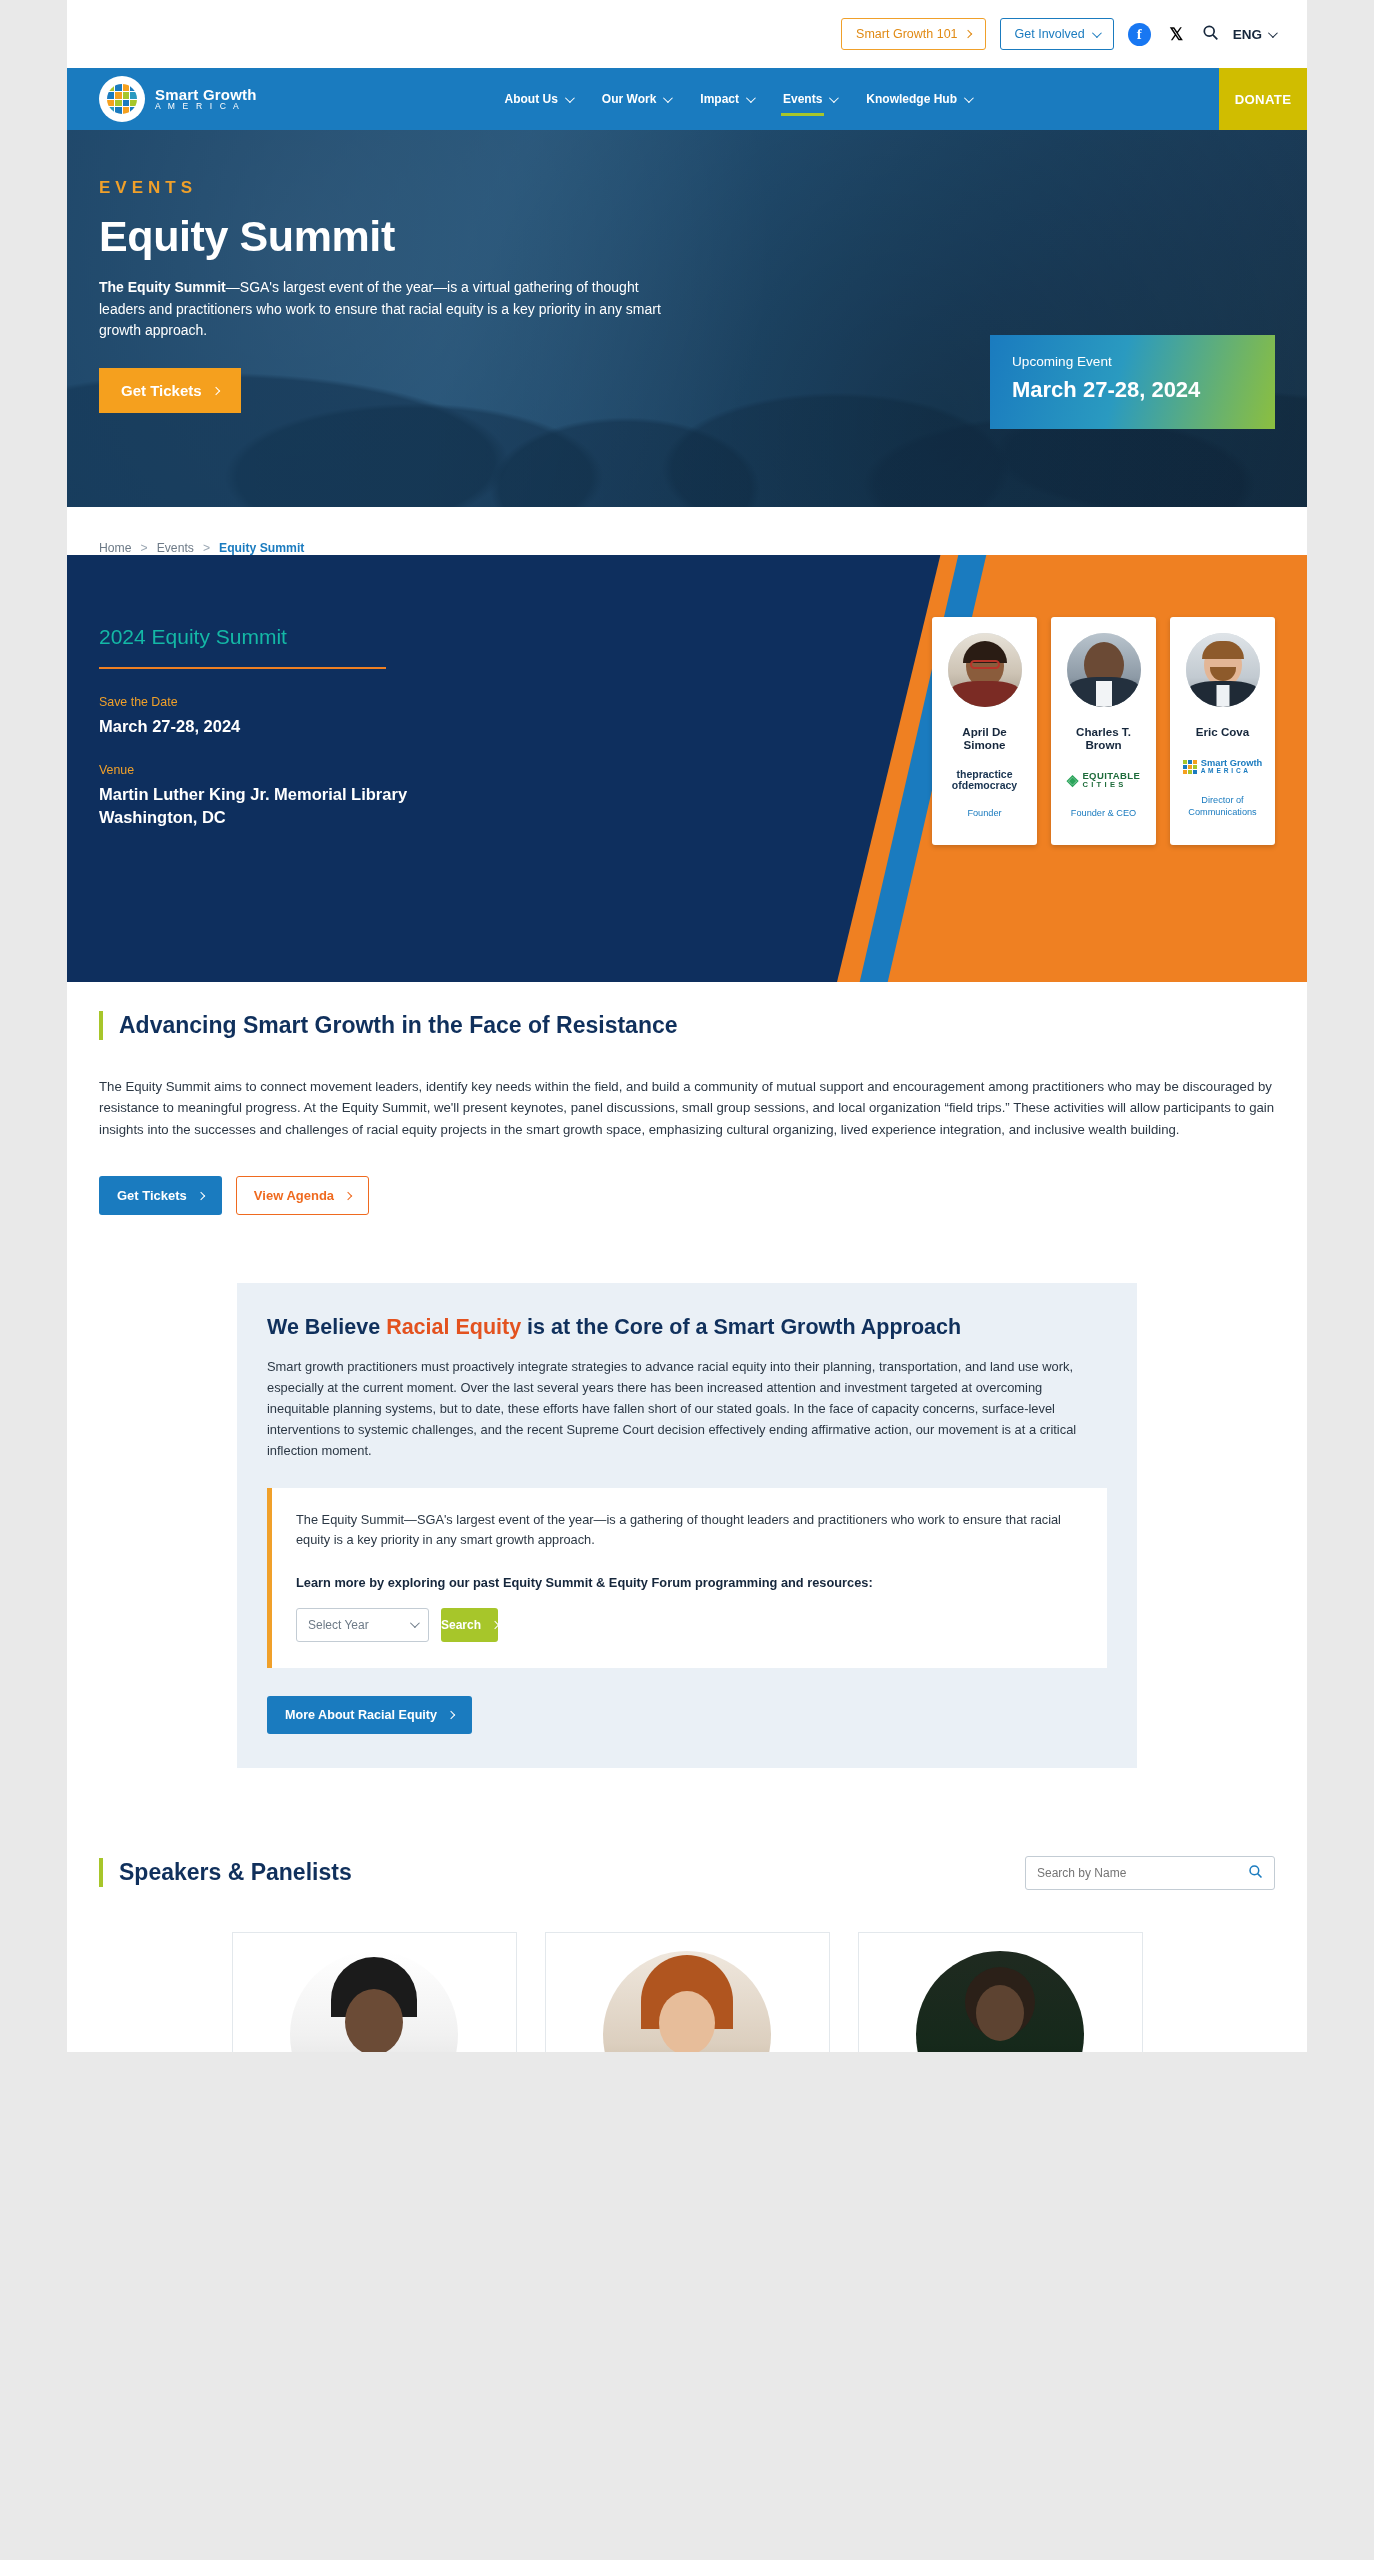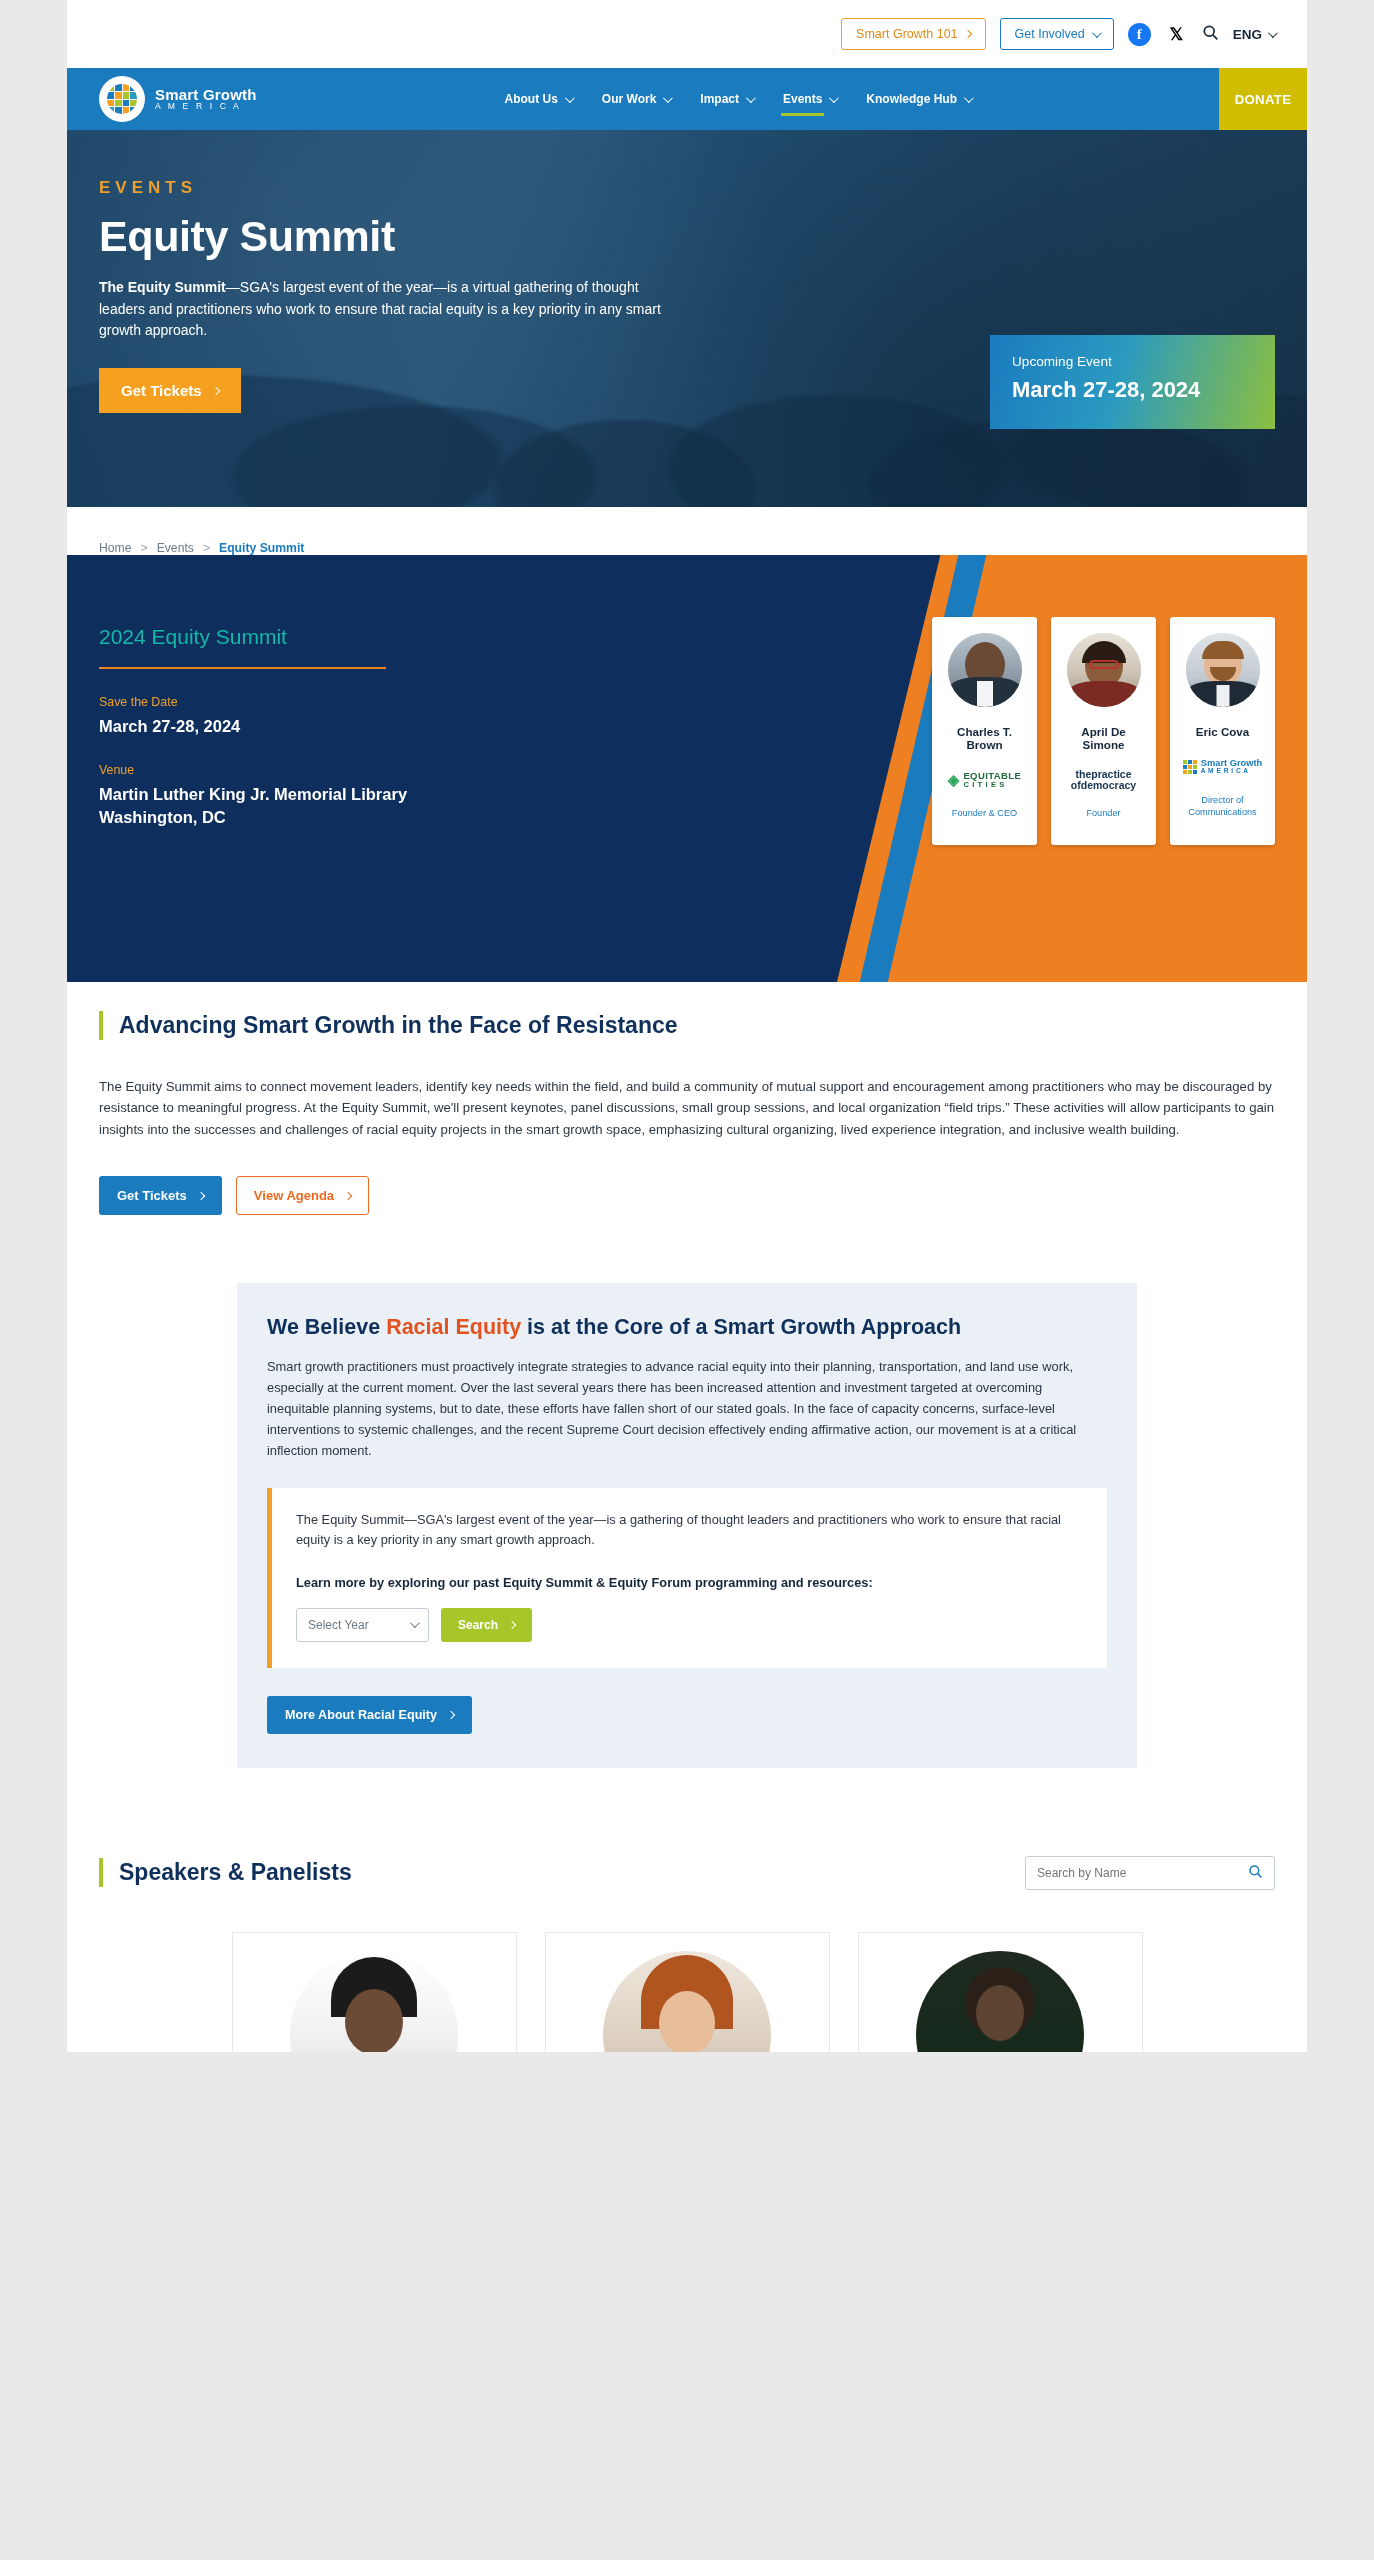--- a/index.html
+++ b/index.html
@@ -369,21 +369,21 @@
     width: 133px; height: 34px;
     border: 1px solid #c3ccd4;
     background: #fff;
     border-radius: 3px;
     display: flex; align-items: center; justify-content: space-between;
     padding: 0 11px;
     font-size: 12px; color: #6d7a87;
     cursor: pointer;
   }
   .btn-green {
-    background: #a7c62a; color: #fff; font-size: 12px; padding: 10px 17px; border-radius: 3px;
+    background: #a7c62a; color: #fff; font-size: 12px; padding: 10px 0; border-radius: 3px;
   }
   .btn-solid-blue {
     background: #1a7bbf; color: #fff; font-size: 12.6px; padding: 12px 18px; border-radius: 3px;
     margin-top: 28px;
   }
 
   
   .sp-head {
     padding: 88px 32px 0 32px;
     display: flex; align-items: center; justify-content: space-between;
@@ -538,60 +538,60 @@
       <div class="val">March 27-28, 2024</div>
       <div class="lab">Venue</div>
       <div class="val">
         <span>Martin Luther King Jr. Memorial Library</span><br>
         <span>Washington, DC</span>
       </div>
     </div>
 
     <div class="speaker-cards">
 
+      <div class="sc">
+        <div class="ph">
+          <div class="face">
+            <div style="position:absolute;inset:0;background:linear-gradient(180deg,#e7e2d8 0%,#cdc3b4 55%,#9b8f7f 100%)"></div>
+            <div class="head" style="top:11px;width:38px;height:44px;background:#8a5c3c"></div>
+            <div style="position:absolute;top:8px;left:50%;transform:translateX(-50%);width:44px;height:22px;border-radius:22px 22px 0 0;background:#2a1c14"></div>
+            <div style="position:absolute;top:27px;left:50%;transform:translateX(-50%);width:30px;height:9px;border:2px solid #b9342a;border-radius:5px"></div>
+            <div class="body" style="bottom:0;width:70px;height:26px;background:#7b2b24"></div>
+          </div>
+        </div>
+        <div class="nm">April De Simone</div>
+        <div class="org">
+          <span style="text-align:center;color:#17324f;font-family:'Liberation Sans',sans-serif">
+            <span style="display:block;font-size:10.5px">thepractice</span>
+            <span style="display:block;font-size:10.5px">ofdemocracy</span>
+          </span>
+        </div>
+        <div class="role">Founder</div>
+      </div>
+
       <div class="sc tall">
         <div class="ph">
           <div class="face">
             <div style="position:absolute;inset:0;background:linear-gradient(180deg,#b9c4cd 0%,#8d9aa6 60%,#4a5560 100%)"></div>
             <div class="head" style="top:9px;width:40px;height:46px;background:#6b4a35"></div>
             <div class="body" style="bottom:0;width:72px;height:30px;background:#23303e"></div>
             <div style="position:absolute;bottom:0;left:50%;transform:translateX(-50%);width:16px;height:26px;background:#f2f4f6"></div>
           </div>
         </div>
         <div class="nm">Charles T. Brown</div>
         <div class="org">
           <div style="display:flex;align-items:center;gap:4px">
             <span style="color:#2aa45a;font-size:15px">◈</span>
             <span style="text-align:left;color:#1d6b3a">
               <span style="display:block;font-size:9.5px;letter-spacing:.4px">EQUITABLE</span>
               <span style="display:block;font-size:7.6px;letter-spacing:.6px">C I T I E S</span>
             </span>
           </div>
         </div>
         <div class="role">Founder &amp; CEO</div>
-      </div>
-
-      <div class="sc">
-        <div class="ph">
-          <div class="face">
-            <div style="position:absolute;inset:0;background:linear-gradient(180deg,#e7e2d8 0%,#cdc3b4 55%,#9b8f7f 100%)"></div>
-            <div class="head" style="top:11px;width:38px;height:44px;background:#8a5c3c"></div>
-            <div style="position:absolute;top:8px;left:50%;transform:translateX(-50%);width:44px;height:22px;border-radius:22px 22px 0 0;background:#2a1c14"></div>
-            <div style="position:absolute;top:27px;left:50%;transform:translateX(-50%);width:30px;height:9px;border:2px solid #b9342a;border-radius:5px"></div>
-            <div class="body" style="bottom:0;width:70px;height:26px;background:#7b2b24"></div>
-          </div>
-        </div>
-        <div class="nm">April De Simone</div>
-        <div class="org">
-          <span style="text-align:center;color:#17324f;font-family:'Liberation Sans',sans-serif">
-            <span style="display:block;font-size:10.5px">thepractice</span>
-            <span style="display:block;font-size:10.5px">ofdemocracy</span>
-          </span>
-        </div>
-        <div class="role">Founder</div>
       </div>
 
       <div class="sc tall">
         <div class="ph">
           <div class="face">
             <div style="position:absolute;inset:0;background:linear-gradient(180deg,#dfe4e8 0%,#c2cad1 60%,#8c959d 100%)"></div>
             <div class="head" style="top:10px;width:38px;height:44px;background:#e3b696"></div>
             <div style="position:absolute;top:8px;left:50%;transform:translateX(-50%);width:42px;height:18px;border-radius:20px 20px 0 0;background:#8d5a2b"></div>
             <div style="position:absolute;top:34px;left:50%;transform:translateX(-50%);width:26px;height:14px;border-radius:0 0 13px 13px;background:#8d5a2b"></div>
             <div class="body" style="bottom:0;width:72px;height:26px;background:#1f2a36"></div>

